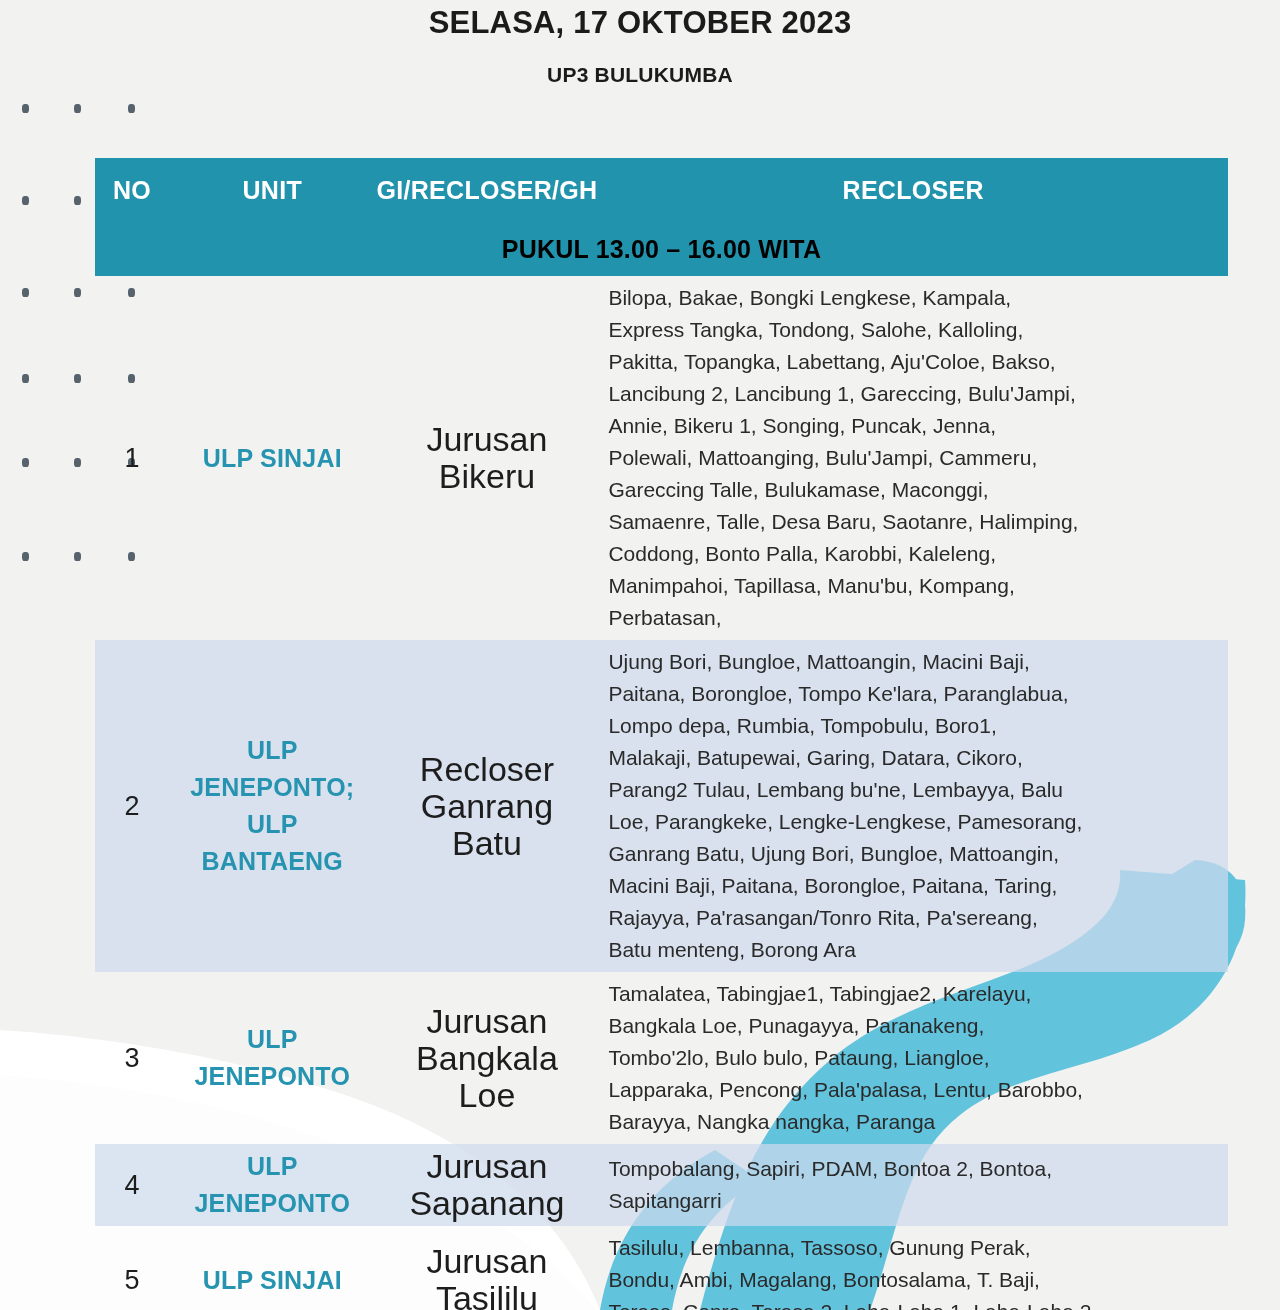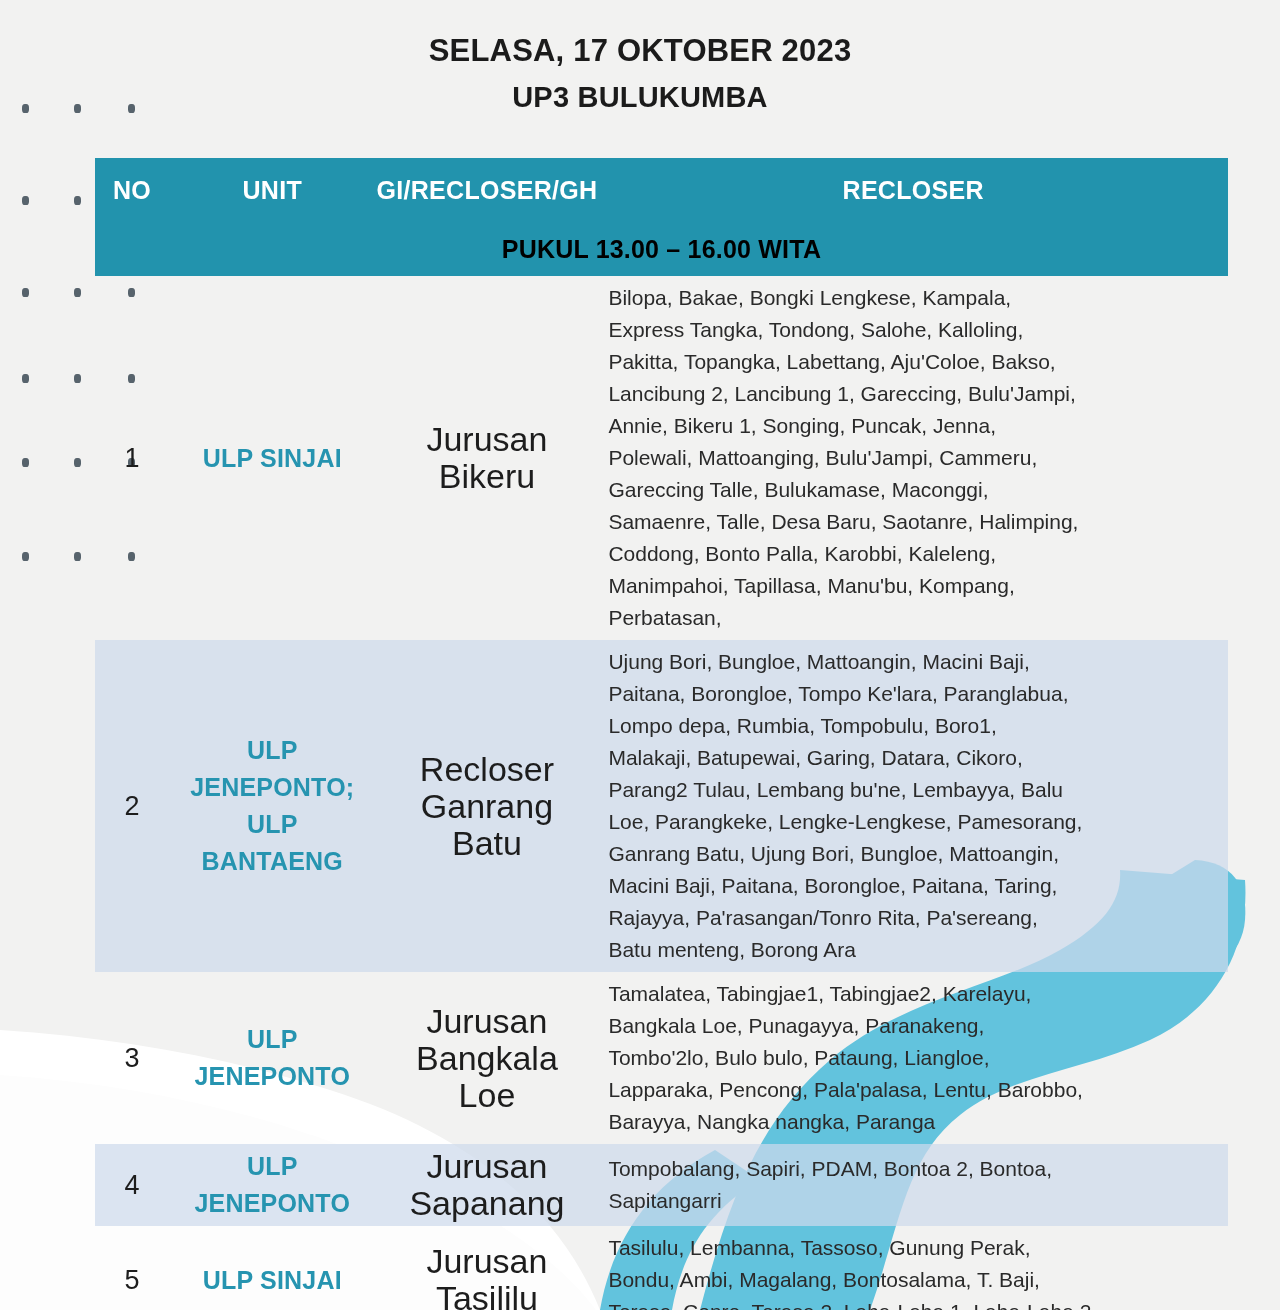--- a/index.html
+++ b/index.html
@@ -42,29 +42,29 @@
   }
 
   
   #title-block {
     position: absolute;
     top: 0;
     left: 0;
     width: 1280px;
     z-index: 6;
     text-align: center;
-    padding-top: 28px;
+    padding-top: 0;
   }
   #title-block .line {
     font-weight: bold;
     color: #1b1b1b;
     letter-spacing: .2px;
   }
   #title-date { font-size: 31px; line-height: 46px; }
-  #title-unit { font-size: 29px; line-height: 46px; }
+  #title-unit { font-size: 21px; line-height: 46px; margin-top: 6px; }
 
   
   #schedule-table {
     position: absolute;
     left: 95px;
     top: 158px;
     width: 1133px;
     z-index: 5;
     border-collapse: collapse;
   }

